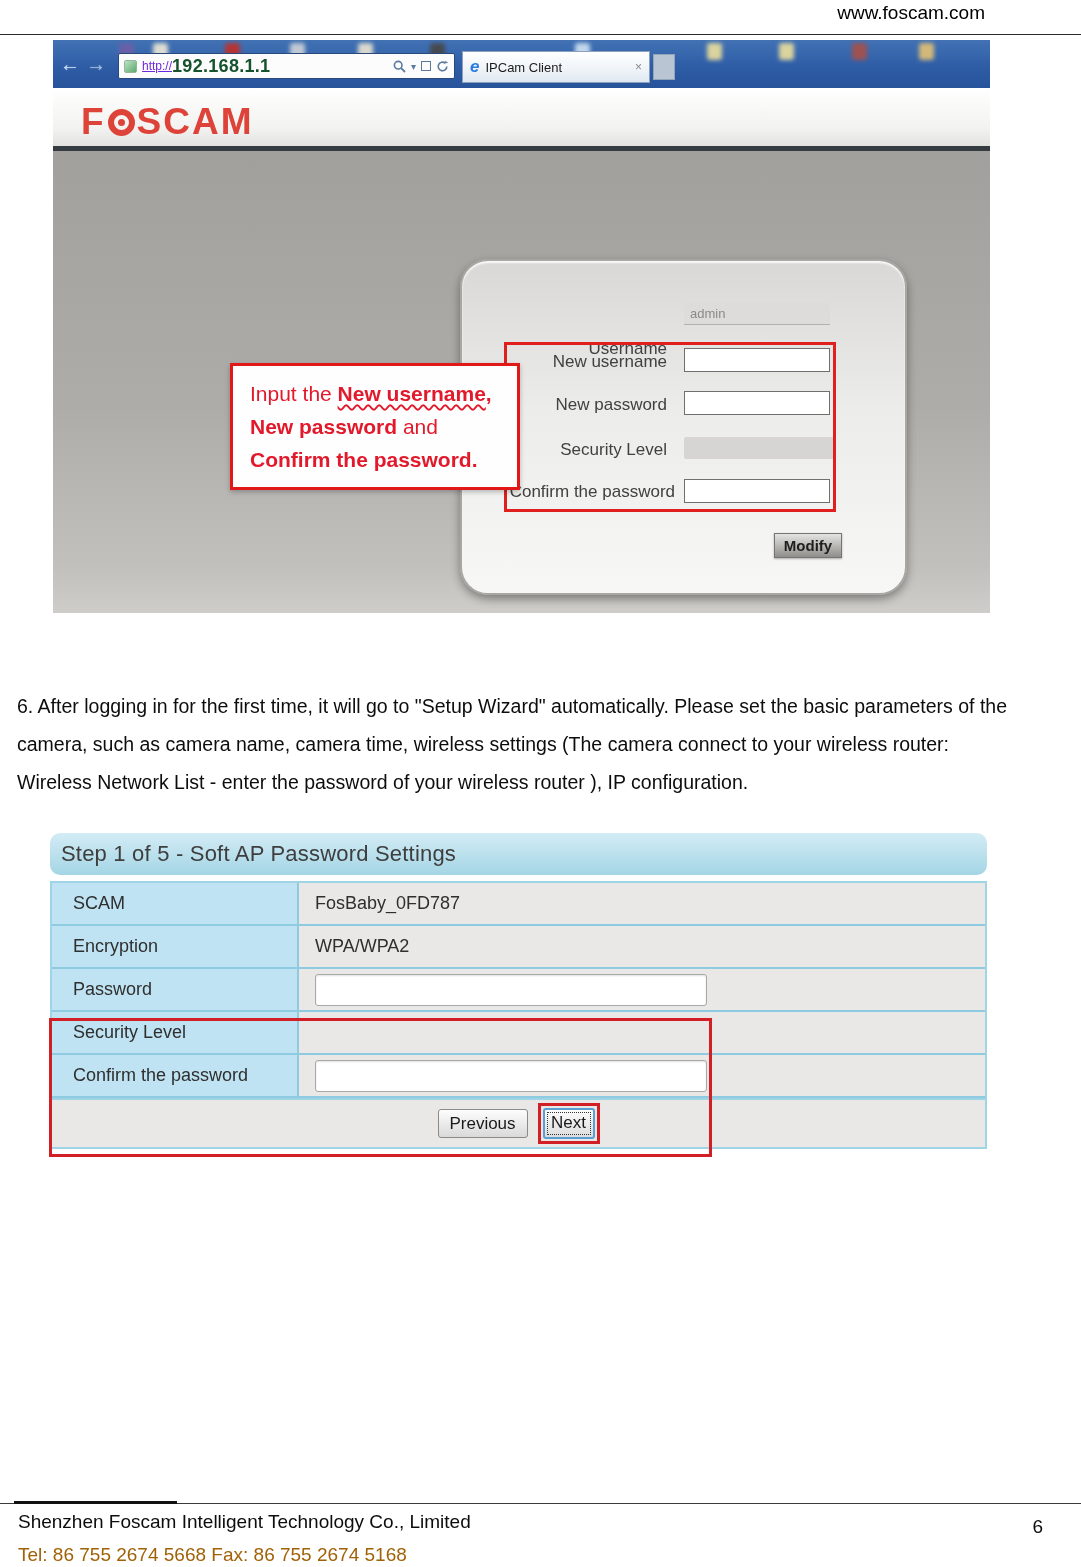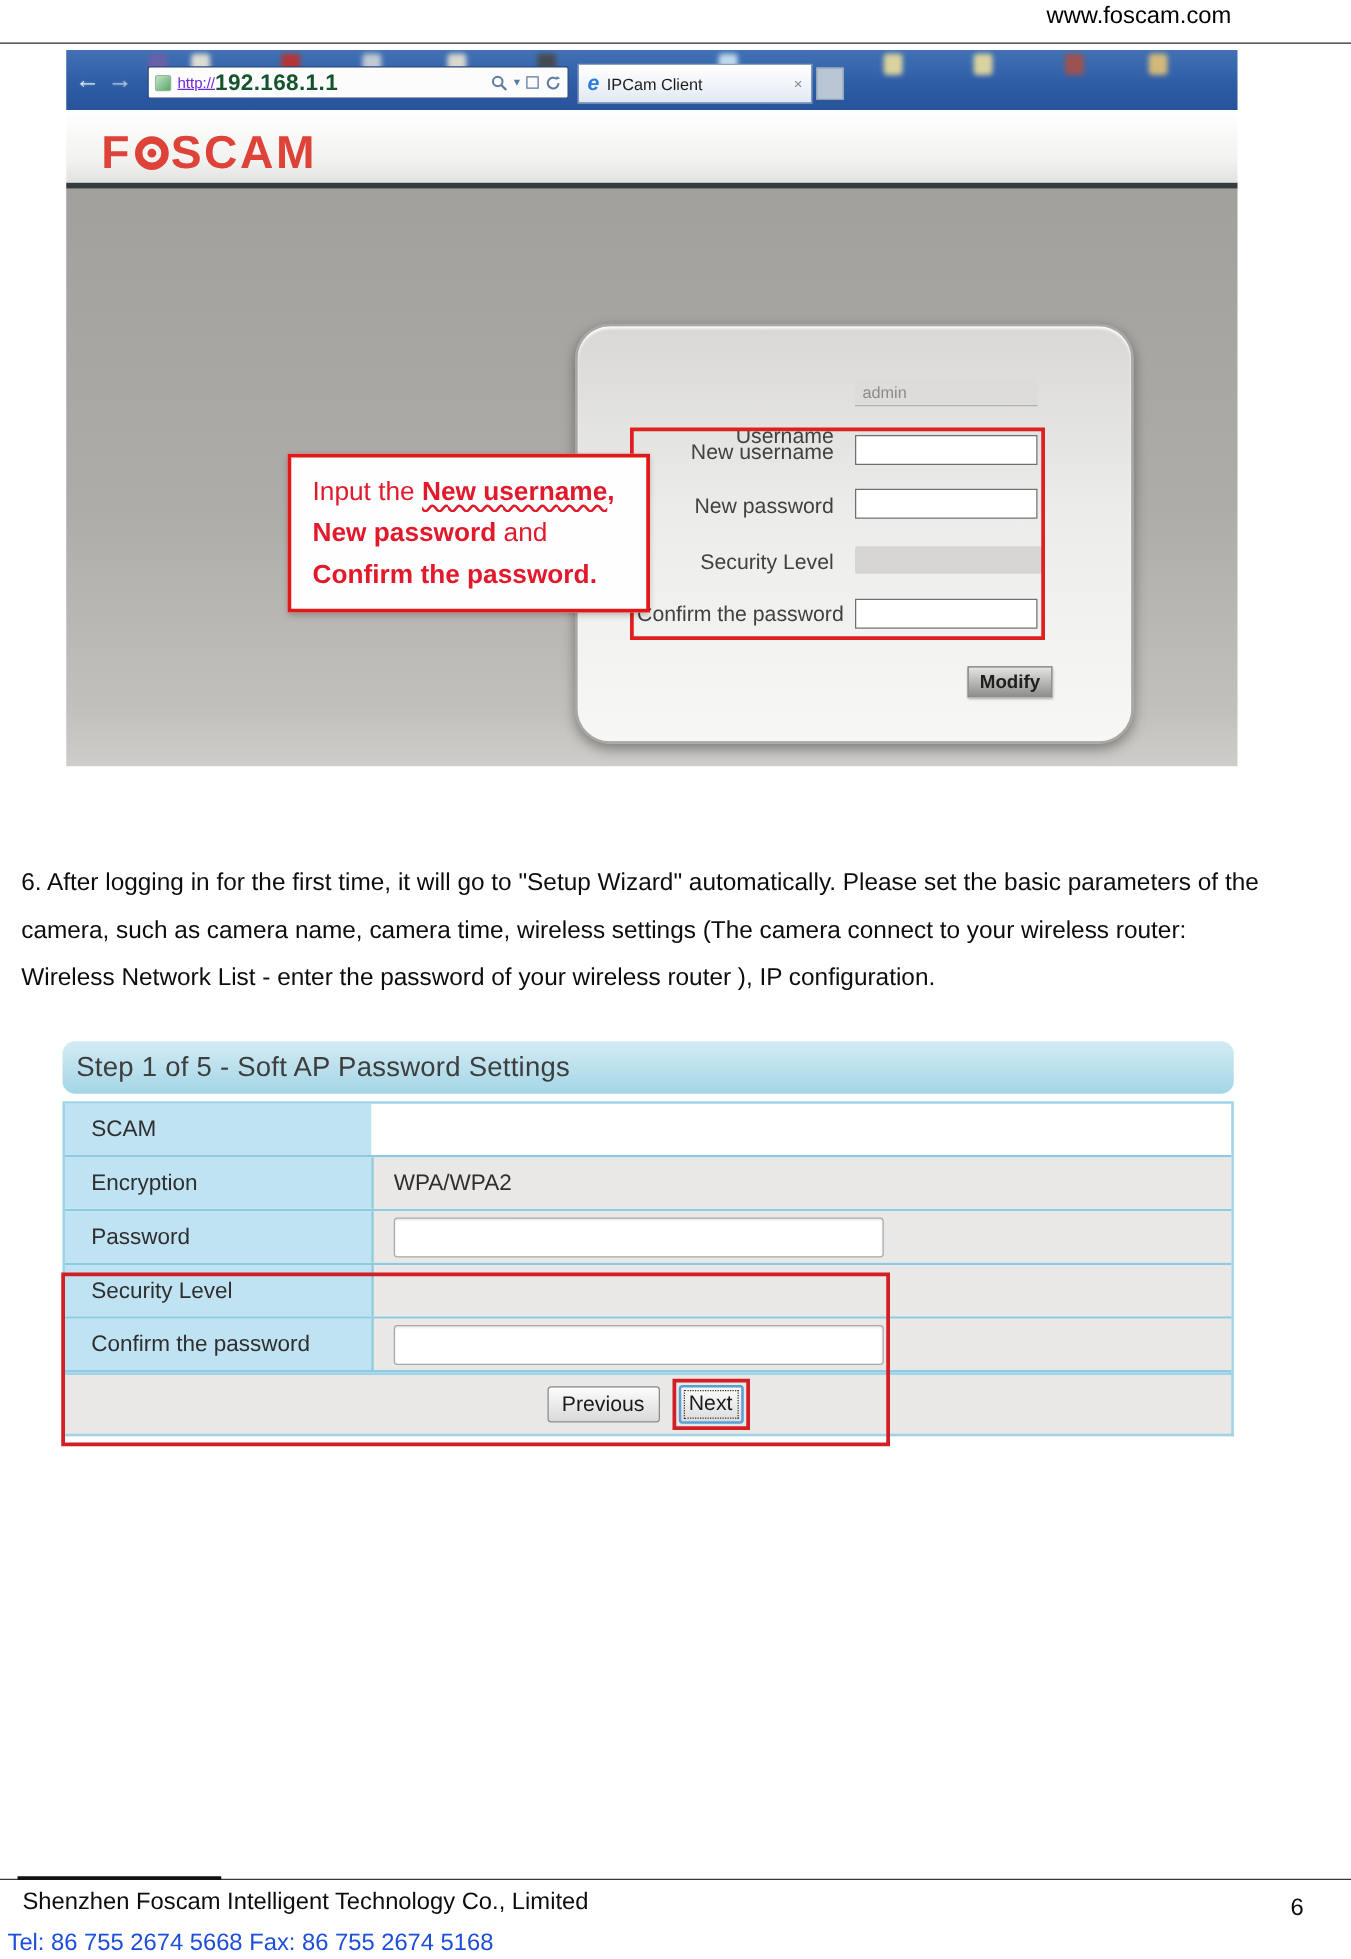--- a/index.html
+++ b/index.html
@@ -69,21 +69,21 @@
   .prev-btn { width:90px; height:29px; background:linear-gradient(#fdfdfd,#d9d9d9); border:1px solid #8a8a8a; border-radius:3px; font-size:17px; color:#1a1a1a; text-align:center; line-height:27px; }
   .next-redbox { border:3px solid #d21f26; padding:2px; }
   .next-btn { width:52px; height:31px; background:linear-gradient(#fdfdfd,#dcdcdc); border:2px solid #5a9fd4; border-radius:3px; font-size:17px; color:#1a1a1a; text-align:center; line-height:25px; outline:1px dotted #333; outline-offset:-5px; }
   .wiz-redbox { position:absolute; left:-3px; top:135px; width:663px; height:139px; border:3px solid #d21f26; pointer-events:none; }
 
   
   .footer-rule { position:absolute; top:1503px; left:0; width:1081px; height:1px; background:#3a3a3a; }
   .footer-rule-thick { position:absolute; top:1501px; left:14px; width:163px; height:3px; background:#111; }
   .footer-company { position:absolute; left:18px; top:1511px; font-size:19px; color:#0d0d0d; }
   .footer-page { position:absolute; right:38px; top:1516px; font-size:19px; color:#0d0d0d; }
-  .footer-tel { position:absolute; left:6px; top:1544px; font-size:19px; color:#1d4ed8; }
+  .footer-tel { position:absolute; left:18px; top:1544px; font-size:19px; color:#a16207; }
 
   svg { display:block; }
 </style>
 </head>
 <body>
 
 <div class="page">
 
   <div class="site-header">www.foscam.com</div>
   <div class="header-rule"></div>
@@ -180,20 +180,21 @@
   </div>
 
   <div class="body-text">6. After logging in for the first time, it will go to "Setup Wizard" automatically. Please set the basic parameters of the camera, such as camera name, camera time, wireless settings (The camera connect to your wireless router: Wireless Network List - enter the password of your wireless router ), IP configuration.</div>
 
   <div class="shot2" style="position:absolute;">
     <div class="wiz-header">Step 1 of 5 - Soft AP Password Settings</div>
 
     <div class="wiz-body" style="position:relative;">
       <div class="wiz-row">
         <div class="wiz-label">SCAM</div>
+        <div class="wiz-value">FosBaby_0FD787</div>
       </div>
       <div class="wiz-row">
         <div class="wiz-label">Encryption</div>
         <div class="wiz-value">WPA/WPA2</div>
       </div>
       <div class="wiz-row">
         <div class="wiz-label">Password</div>
         <div class="wiz-value">
           <div class="wiz-input"></div>
         </div>

